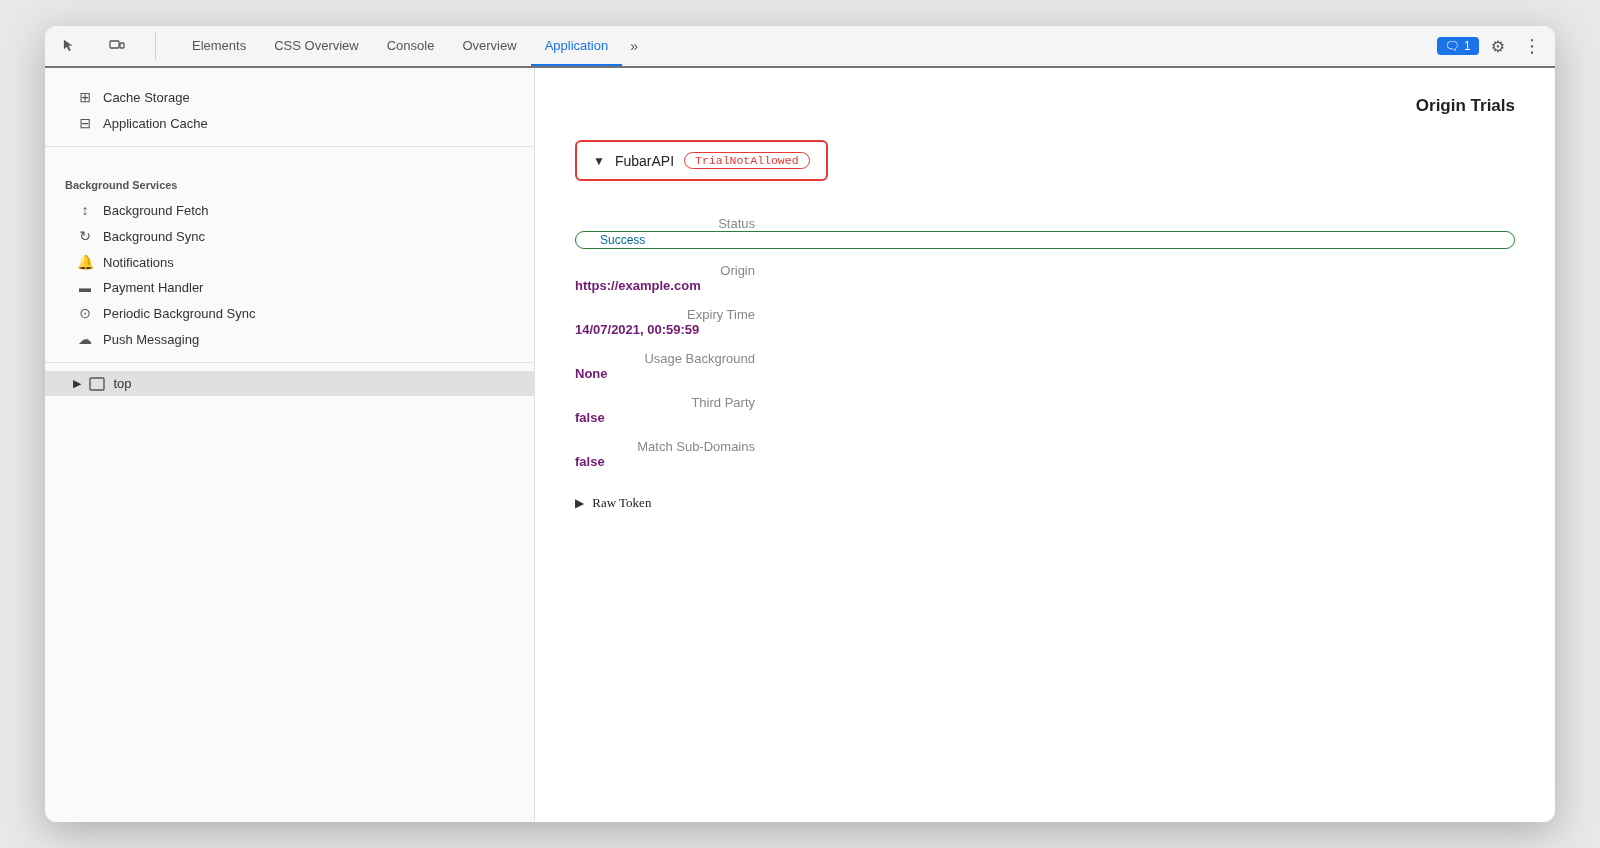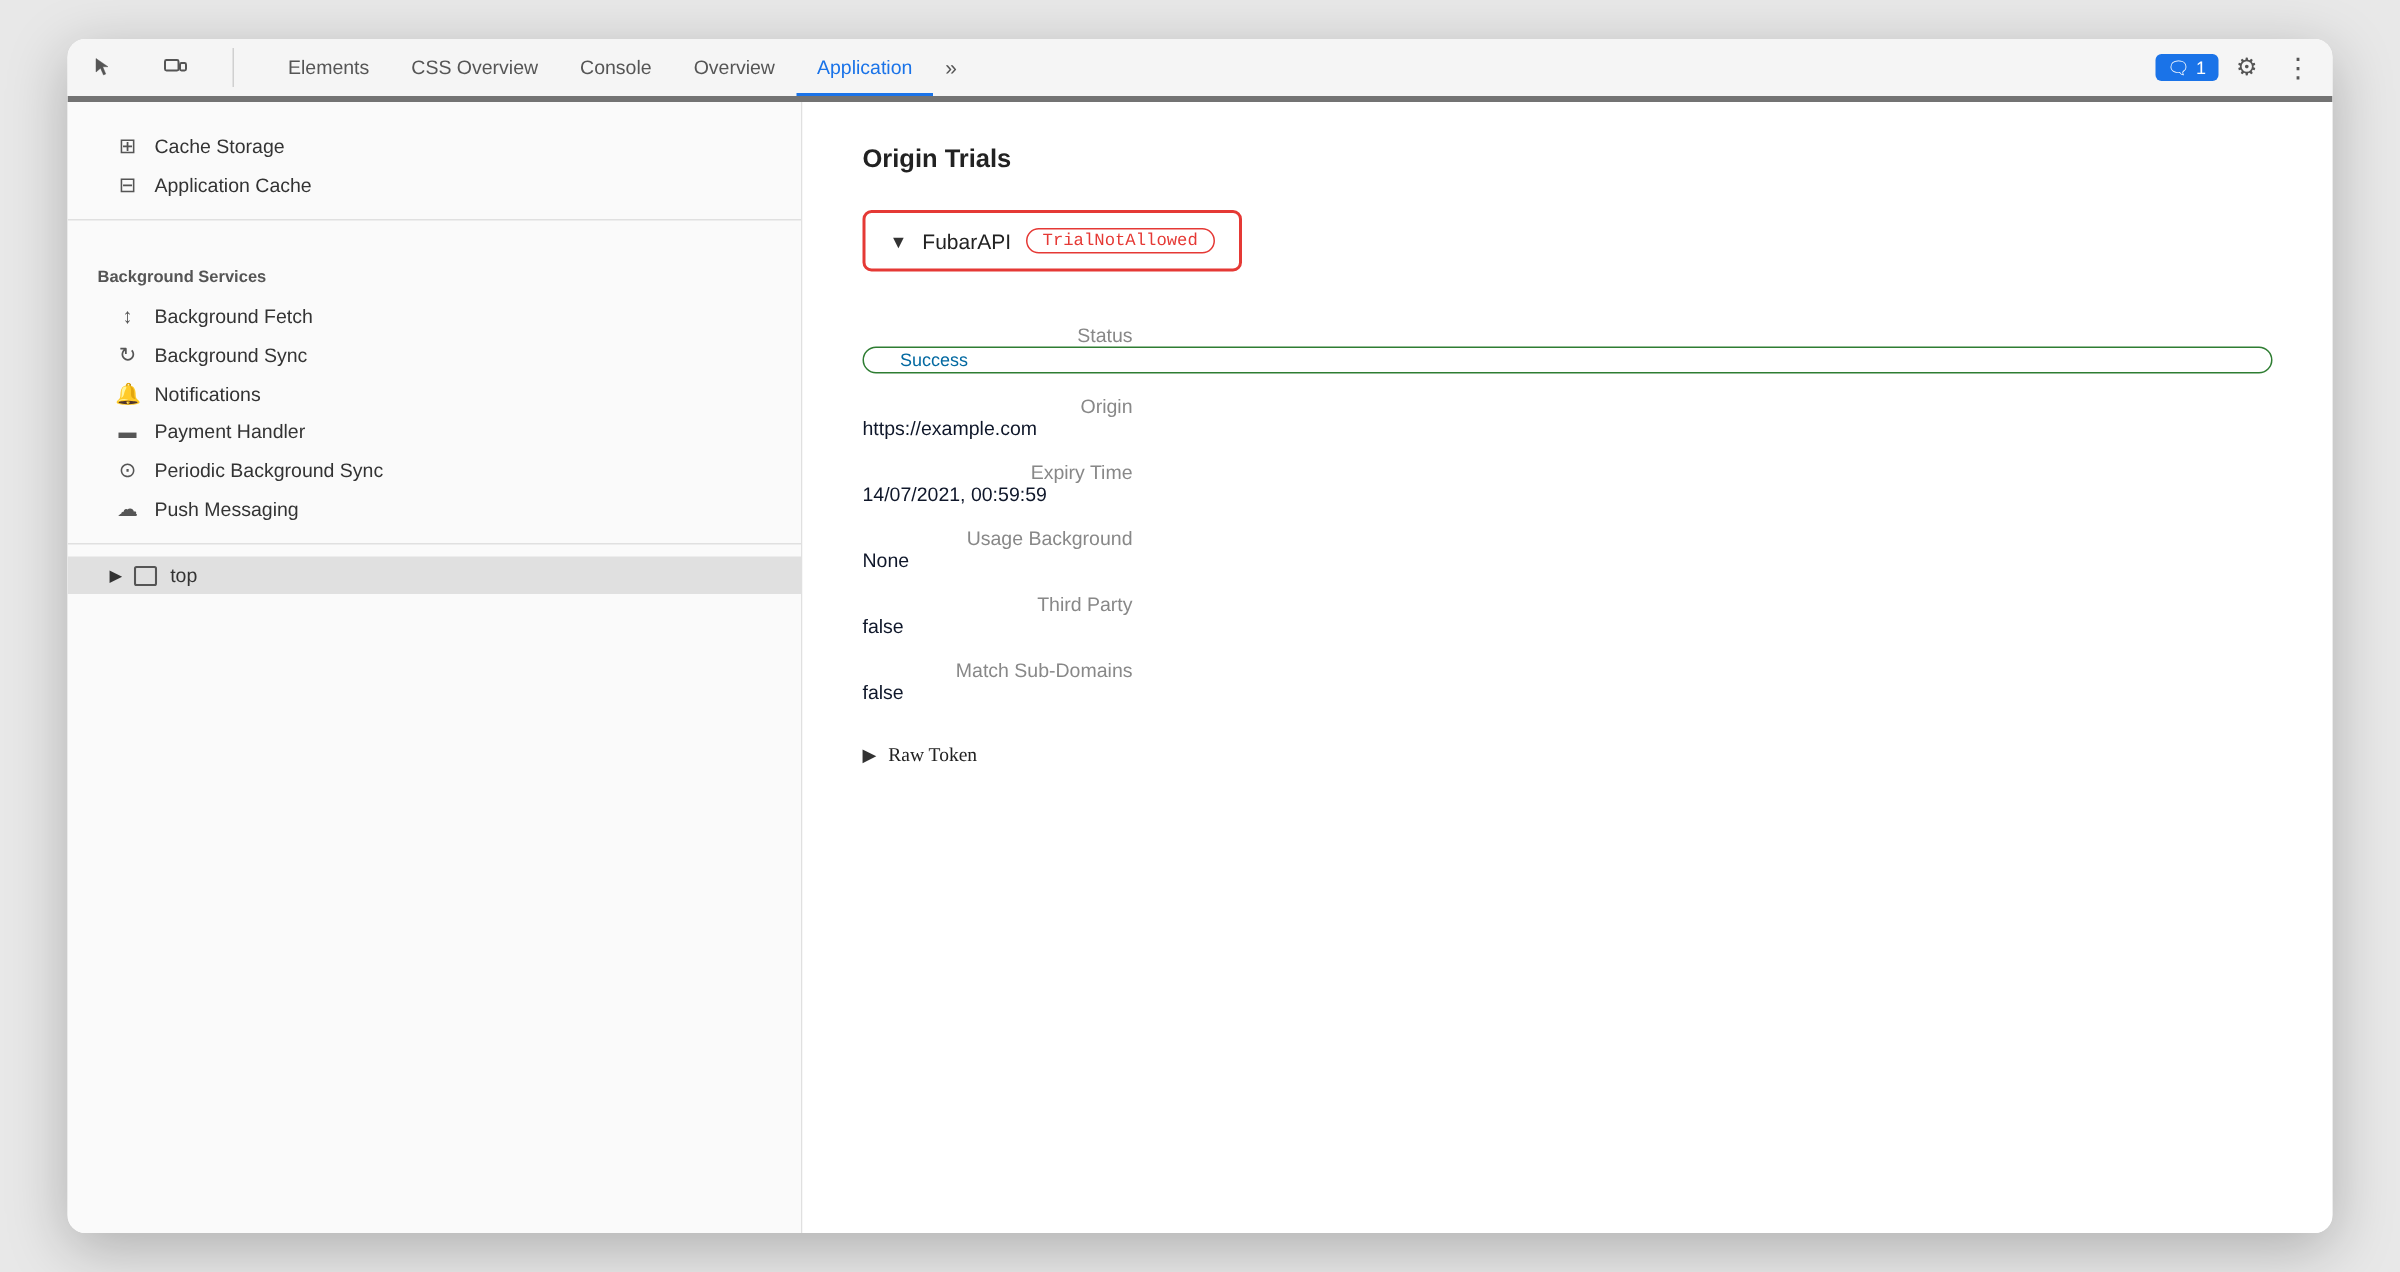--- a/index.html
+++ b/index.html
@@ -46,21 +46,21 @@
       position: absolute;
       left: 50%;
       transform: translateX(-50%);
       font-size: 13px;
       font-weight: 600;
       color: #333;
     }
     
     .toolbar {
       background: #f5f5f5;
-      border-bottom: 4px solid #737373;
+      border-bottom: 2px solid #737373;
       height: 42px;
       display: flex;
       align-items: stretch;
       padding: 0 8px;
       gap: 16px;
     }
     .toolbar-icon-btn {
       background: none;
       border: none;
       cursor: pointer;
@@ -196,20 +196,21 @@
       flex: 1;
       padding: 28px 40px;
       overflow-y: auto;
       background: #fff;
     }
     .panel-title {
       font-size: 17px;
       font-weight: 700;
       color: #222;
       margin-bottom: 24px;
+      text-align: right;
     }
     
     .api-row {
       display: flex;
       align-items: center;
       gap: 10px;
       border: 2px solid #e53935;
       border-radius: 6px;
       padding: 10px 16px;
       width: fit-content;
@@ -239,22 +240,23 @@
     }
     .data-label {
       width: 200px;
       text-align: right;
       color: #888;
       font-size: 13px;
       padding-right: 20px;
       flex-shrink: 0;
     }
     .data-value {
-      color: #0f172a;
-      font-size: 13px;
+      color: #701a75;
+      font-size: 13px;
+      font-weight: bold;
     }
     .status-badge {
       border: 1.5px solid #2e7d32;
       border-radius: 20px;
       color: #0369a1;
       font-size: 12px;
       padding: 1px 24px;
       display: inline-block;
     }
     

